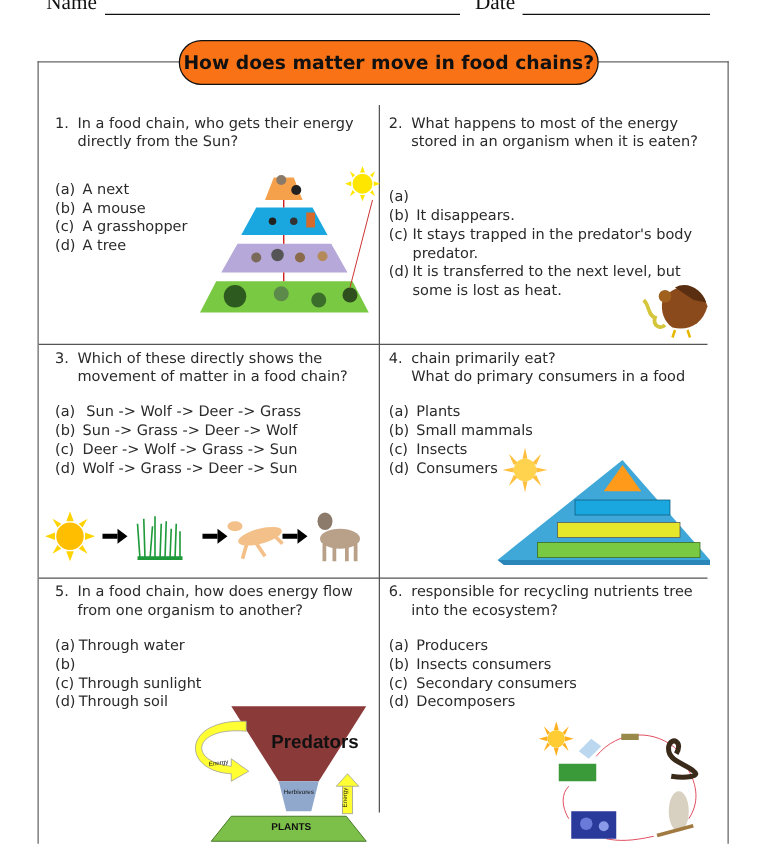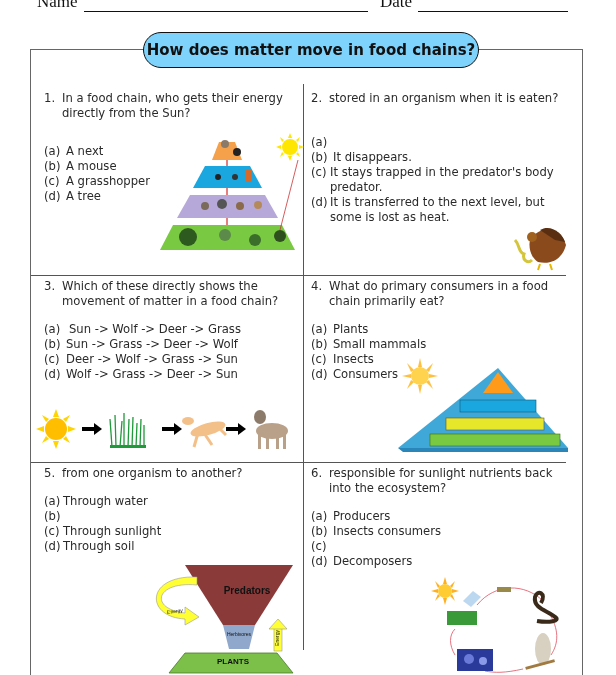--- a/index.html
+++ b/index.html
@@ -1,20 +1,20 @@
 <!DOCTYPE html>
 <html><head>
 <meta charset="utf-8">
 <style>
   html, body { margin:0; padding:0; background:#fff; }
   body { width:616px; height:675px; position:relative; overflow:hidden; font-family:"DejaVu Sans", sans-serif; color:#222; }
   .hdr { position:absolute; top:-8px; font-family:"Liberation Serif", serif; font-size:17px; color:#111; }
   .hdr-line { position:absolute; top:11px; height:0; border-bottom:1px solid #111; }
   .outer { position:absolute; left:30px; top:49px; width:551px; height:640px; border:1.5px solid #666; border-bottom:none; }
-  .title-pill { position:absolute; left:143px; top:32px; width:334px; height:34px; background:#7dd3fc; border:1.5px solid #111; border-radius:18px; display:flex; align-items:center; justify-content:center; font-family:"DejaVu Sans", sans-serif; font-weight:bold; font-size:15px; color:#111; z-index:3; }
+  .title-pill { position:absolute; left:143px; top:32px; width:334px; height:34px; background:#f97316; border:1.5px solid #111; border-radius:18px; display:flex; align-items:center; justify-content:center; font-family:"DejaVu Sans", sans-serif; font-weight:bold; font-size:15px; color:#111; z-index:3; }
   .vdiv { position:absolute; left:303px; top:84px; width:0; height:566px; border-left:1.5px solid #555; }
   .hdiv { position:absolute; height:0; border-top:1.5px solid #555; }
   .q { position:absolute; font-size:11.6px; line-height:15px; color:#2a2a2a; }
   .q .stem { display:flex; }
   .q .num { width:18px; flex:none; }
   .q .opts { margin-top:18px; }
   .q .opt { display:flex; }
   .q .opt .l { width:22px; flex:none; }
   .q .opt.tight .l { width:19px; }
   .pic { position:absolute; }
@@ -93,20 +93,21 @@
       <polygon points="160,5 156,8 158,10"></polygon>
       <polygon points="140,25 144,22 142,20"></polygon>
       <polygon points="160,25 156,22 158,20"></polygon>
     </g>
 </svg>
 
 <div class="q" style="left:311px; top:91px; width:260px;">
   <div class="stem">
       <span class="num">2.</span>
     <div>
+        <div>What happens to most of the energy</div>
         <div>stored in an organism when it is eaten?</div>
       </div>
     </div>
   <div class="opts" style="margin-top:29px;">
     <div class="opt">
         <span class="l">(a)</span>
       </div>
     <div class="opt">
         <span class="l">(b)</span>
         <span>It disappears.</span>
@@ -206,22 +207,22 @@
       <rect x="230" y="30" width="3" height="14"></rect>
       <rect x="240" y="30" width="3" height="14"></rect>
       <rect x="247" y="30" width="3" height="14"></rect>
   </g>
 </svg>
 
 <div class="q" style="left:311px; top:279px; width:260px;">
   <div class="stem">
       <span class="num">4.</span>
     <div>
+        <div>chain primarily eat?</div>
         <div>What do primary consumers in a food</div>
-        <div>chain primarily eat?</div>
       </div>
     </div>
   <div class="opts" style="margin-top:13px;">
     <div class="opt">
         <span class="l">(a)</span>
         <span>Plants</span>
       </div>
     <div class="opt">
         <span class="l">(b)</span>
         <span>Small mammals</span>
@@ -253,20 +254,21 @@
   <polygon points="100,14 115,35 85,35" fill="#ff9a1a"></polygon>
   <rect x="62" y="42" width="76" height="12" fill="#1aa7e0" stroke="#0a5a7a" stroke-width="0.6"></rect>
   <rect x="48" y="60" width="98" height="12" fill="#e6e62a" stroke="#555" stroke-width="0.6"></rect>
   <rect x="32" y="76" width="130" height="12" fill="#7ac943" stroke="#3a6a1a" stroke-width="0.6"></rect>
 </svg>
 
 <div class="q" style="left:44px; top:466px; width:255px;">
   <div class="stem">
       <span class="num">5.</span>
     <div>
+        <div>In a food chain, how does energy flow</div>
         <div>from one organism to another?</div>
       </div>
     </div>
   <div class="opts" style="margin-top:13px;">
     <div class="opt tight">
         <span class="l">(a)</span>
         <span>Through water</span>
       </div>
     <div class="opt tight">
         <span class="l">(b)</span>
@@ -283,46 +285,47 @@
 </div>
 <div class="pic" style="left:145px; top:563px; width:160px; height:112px;">
   <svg width="160" height="112" viewBox="0 0 160 112" style="position:absolute;left:0;top:0;">
     <polygon points="40,2 148,2 110,62 78,62" fill="#8b3a3a"></polygon>
     <polygon points="78,62 110,62 104,86 84,86" fill="#8fa8cc"></polygon>
     <polygon points="40,90 132,90 148,110 24,110" fill="#7cc04a" stroke="#4a7a2a" stroke-width="0.8"></polygon>
     <path d="M52,22 C10,18 4,46 40,50 L40,44 L54,54 L40,62 L40,56 C0,54 0,12 52,14 Z" fill="#ffff33" stroke="#999" stroke-width="0.6"></path>
     <rect x="129" y="64" width="8" height="24" fill="#ffff33" stroke="#999" stroke-width="0.6"></rect>
     <polygon points="124,66 133,56 142,66" fill="#ffff33" stroke="#999" stroke-width="0.6"></polygon>
   </svg>
-  <div style="position:absolute; left:62px; top:22px; width:80px; text-align:center; font-family:'Liberation Sans',sans-serif; font-weight:bold; font-size:10px; color:#111;">Predators</div>
+  <div style="position:absolute; left:62px; top:22px; width:80px; text-align:right; font-family:'Liberation Sans',sans-serif; font-weight:bold; font-size:15px; color:#111;">Predators</div>
   <div style="position:absolute; left:78px; top:68px; width:32px; text-align:center; font-family:'Liberation Sans',sans-serif; font-size:5px; color:#111;">Herbivores</div>
   <div style="position:absolute; left:50px; top:94px; width:76px; text-align:center; font-family:'Liberation Sans',sans-serif; font-weight:bold; font-size:8px; color:#111;">PLANTS</div>
   <div style="position:absolute; left:22px; top:45px; font-family:'Liberation Sans',sans-serif; font-size:5px; color:#111; transform:rotate(-8deg);">Energy</div>
   <div style="position:absolute; left:124px; top:72px; font-family:'Liberation Sans',sans-serif; font-size:5px; color:#111; transform:rotate(-90deg);">Energy</div>
 </div>
 
 <div class="q" style="left:311px; top:466px; width:260px;">
   <div class="stem">
       <span class="num">6.</span>
     <div>
-        <div>responsible for sunlight nutrients back</div>
+        <div>responsible for recycling nutrients tree</div>
         <div>into the ecosystem?</div>
       </div>
     </div>
   <div class="opts" style="margin-top:13px;">
     <div class="opt">
         <span class="l">(a)</span>
         <span>Producers</span>
       </div>
     <div class="opt">
         <span class="l">(b)</span>
         <span>Insects consumers</span>
       </div>
     <div class="opt">
         <span class="l">(c)</span>
+        <span>Secondary consumers</span>
       </div>
     <div class="opt">
         <span class="l">(d)</span>
         <span>Decomposers</span>
       </div>
   </div>
 </div>
 <svg class="pic" style="left:425px; top:573px;" width="150" height="102" viewBox="0 0 150 102">
   <g fill="#ffb020">
       <circle cx="20" cy="18" r="7" fill="#ffcc33"></circle>

